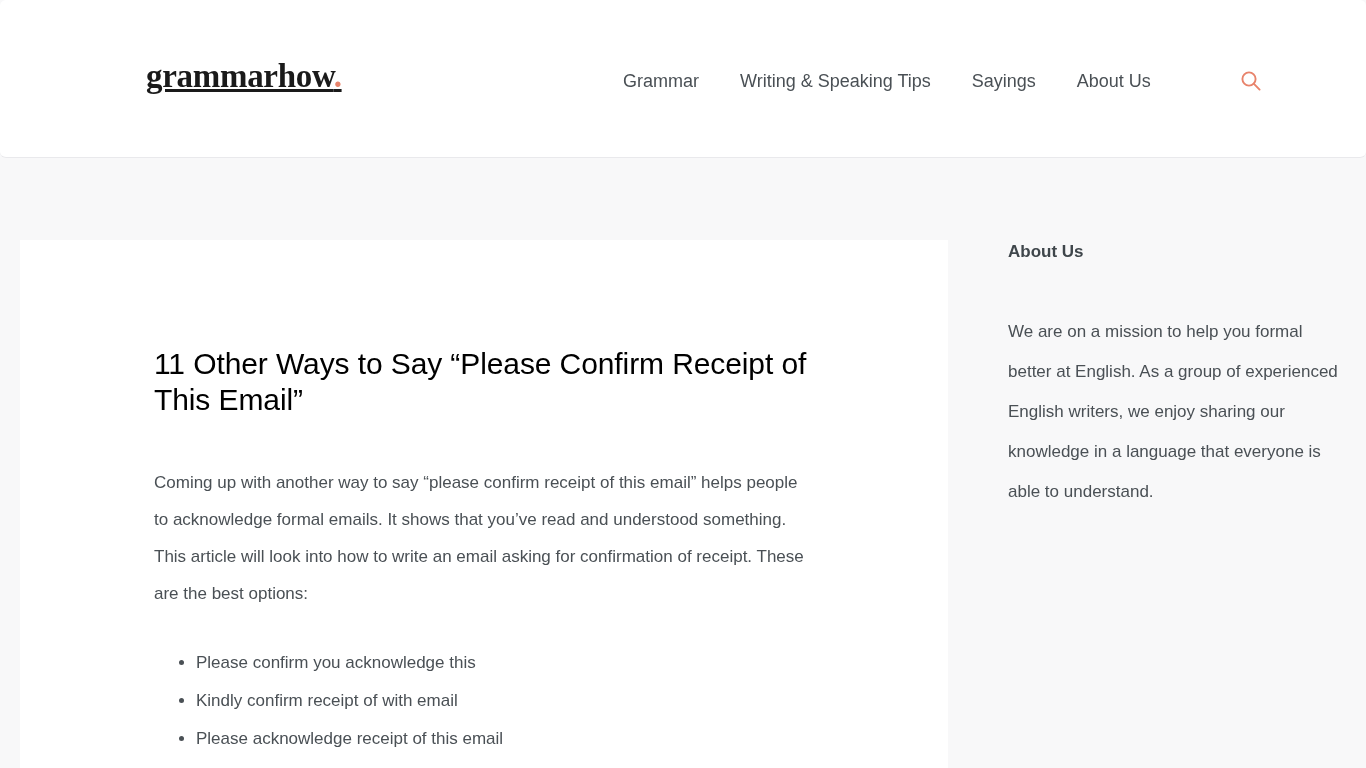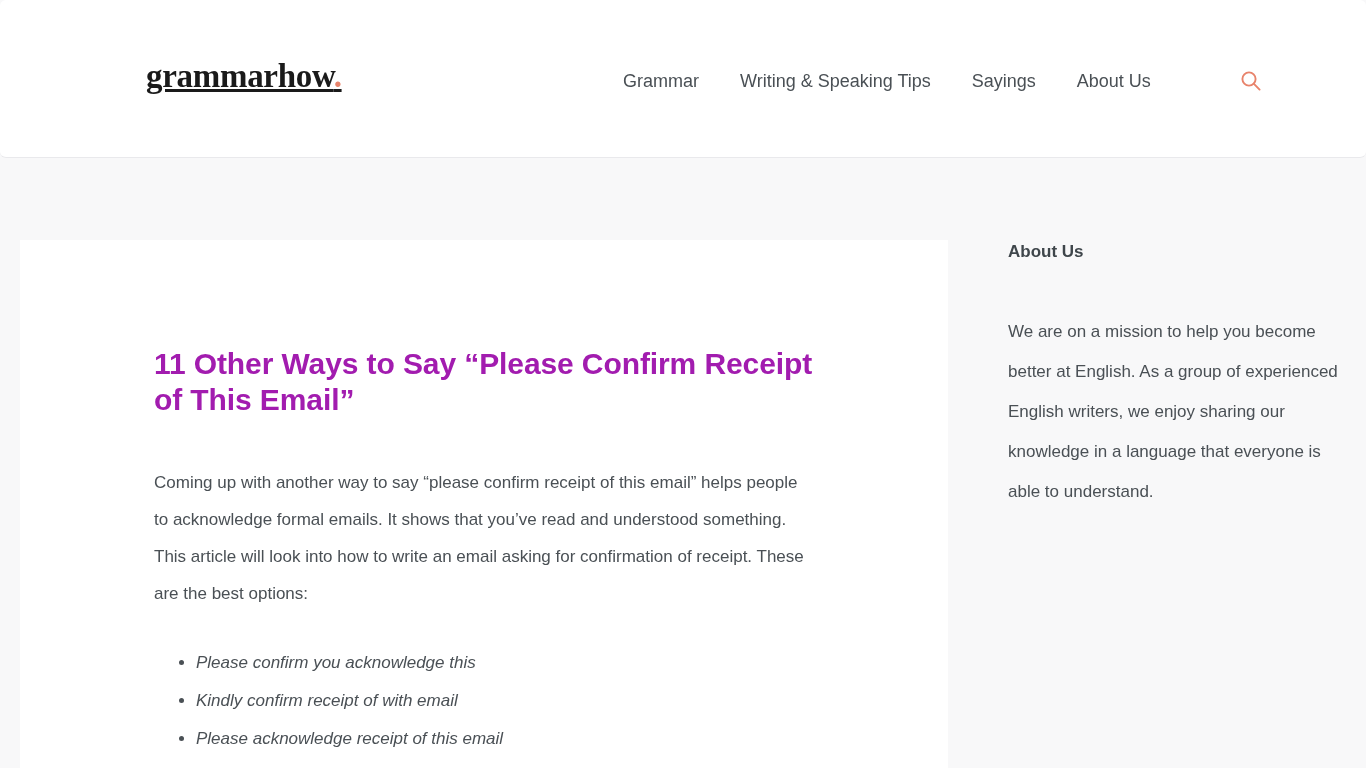--- a/index.html
+++ b/index.html
@@ -90,22 +90,22 @@
     background: #ffffff;
   }
 
   .article {
     padding: 106px 134px 0 134px;
   }
 
   .article-title {
     font-size: 30px;
     line-height: 36px;
-    font-weight: 700;
-    color: #a21caf;
+    font-weight: 400;
+    color: #000000;
     letter-spacing: -0.1px;
     margin-bottom: 6px;
   }
 
   .byline {
     font-size: 17px;
     line-height: 24px;
     color: #e8836b;
     margin-bottom: 0;
   }
@@ -118,21 +118,21 @@
     color: #4a5055;
   }
 
   .article-list {
     margin-top: 32px;
     padding-left: 42px;
     font-size: 17px;
     line-height: 37px;
     color: #4a5055;
   }
-  .article-list li { margin-bottom: 1px; font-style: italic; }
+  .article-list li { margin-bottom: 1px; }
 
   
   .sidebar {
     position: absolute;
     left: 1008px;
     top: 82px;
     width: 334px;
   }
 
   .widget { margin-bottom: 46px; }
@@ -211,19 +211,19 @@
         <li>Please acknowledge receipt of this email</li>
       </ul>
 
     </article>
   </main>
 
   <aside class="sidebar">
 
     <section class="widget about-widget">
       <h2 class="widget-title-sm">About Us</h2>
-      <p class="widget-text">We are on a mission to help you become better at English. As a group of experienced English writers, we enjoy sharing our knowledge in a language that everyone is able to understand.</p>
+      <p class="widget-text">We are on a mission to help you formal better at English. As a group of experienced English writers, we enjoy sharing our knowledge in a language that everyone is able to understand.</p>
     </section>
 
 
   </aside>
 
 </div>
 
 </body></html>

